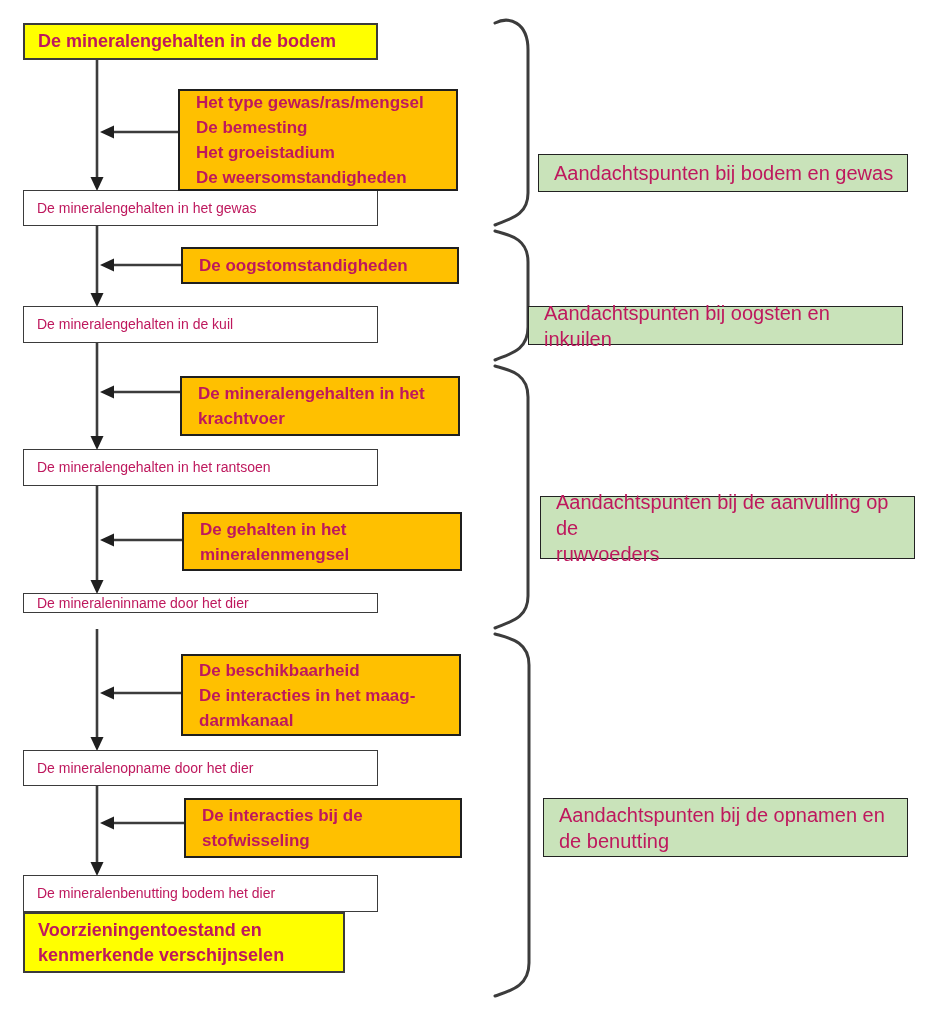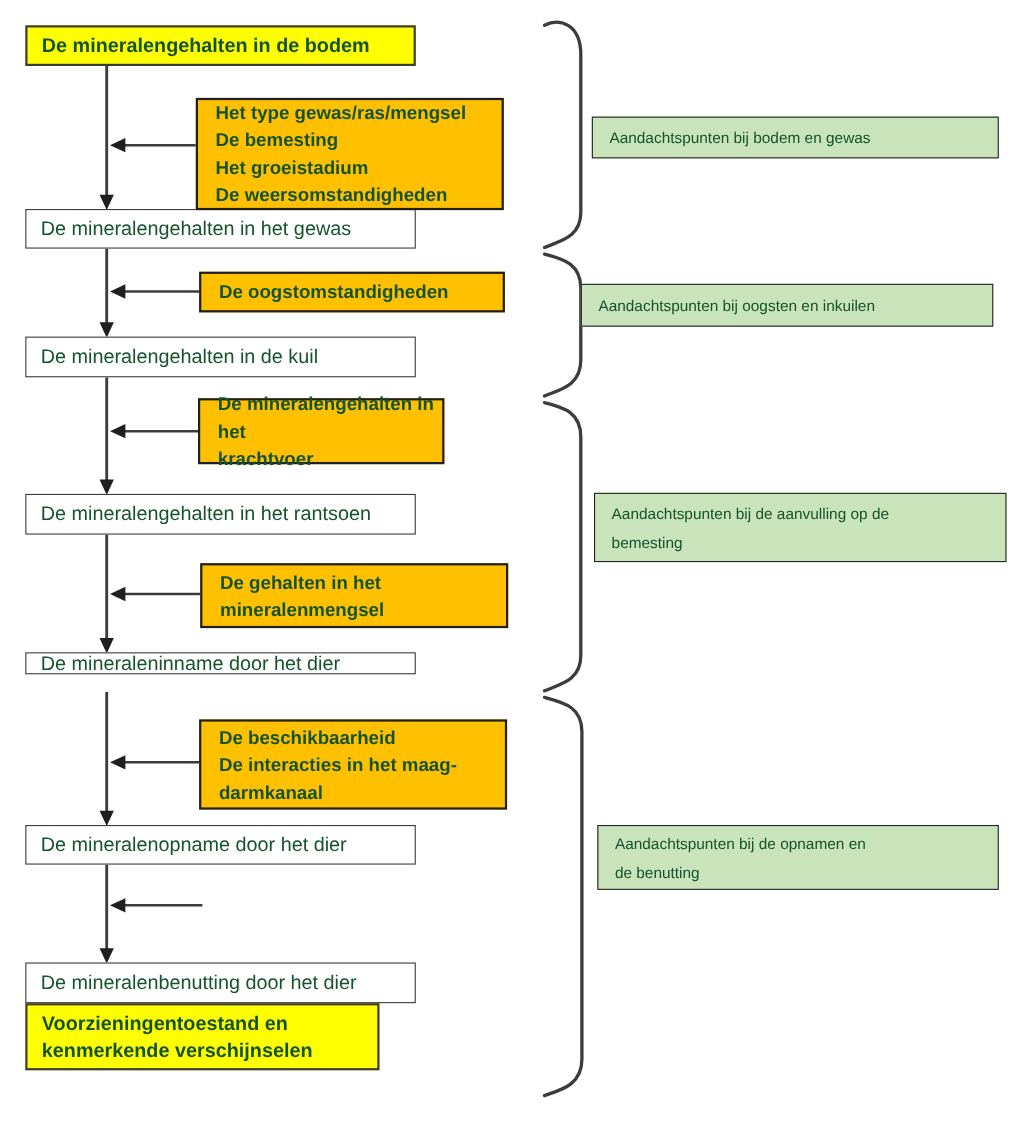--- a/index.html
+++ b/index.html
@@ -1,36 +1,36 @@
 <!DOCTYPE html>
 <html><head>
 <meta charset="utf-8">
 <style>
   html,body{margin:0;padding:0;background:#ffffff;}
   .canvas{
     position:relative;
     width:933px;height:1024px;
     background:#ffffff;
     font-family:"Liberation Sans","DejaVu Sans",sans-serif;
-    color:#14532d;
+    color:#be185d;
     overflow:hidden;
   }
   .layer{position:absolute;left:0;top:0;width:933px;height:1024px;}
   .box{
     position:absolute;
     box-sizing:border-box;
     display:flex;
     align-items:center;
     white-space:pre-line;
     z-index:2;
   }
   .node{
     background:#ffffff;
     border:1.6px solid #3b3b3b;
-    font-size:18px;
+    font-size:14px;
     line-height:23px;
     padding-left:13px;
     padding-right:6px;
   }
   .highlight{
     background:#ffff00;
     border:2px solid #3b3b3b;
     font-weight:bold;
     font-size:18px;
     line-height:25px;
@@ -42,24 +42,25 @@
     border:2px solid #1f1f1f;
     font-weight:bold;
     font-size:17px;
     line-height:25px;
     padding-left:16px;
     padding-right:6px;
   }
   .annotation{
     background:#c9e3ba;
     border:1.6px solid #222222;
-    font-size:14px;
+    font-size:20px;
     line-height:26px;
     padding-left:15px;
     padding-right:6px;
+    margin-top:48px;
   }
   svg line, svg path{stroke:#3c3c3c;}
   svg polygon{fill:#1f1f1f;stroke:none;}
 </style>
 </head>
 <body>
 
 <div class="canvas">
 
   <svg class="layer" viewBox="0 0 933 1024">
@@ -129,46 +130,48 @@
   <div class="box node" style="left:23px;top:190px;width:355px;height:36px">De mineralengehalten in het gewas</div>
 
   <div class="box node" style="left:23px;top:306px;width:355px;height:37px">De mineralengehalten in de kuil</div>
 
   <div class="box node" style="left:23px;top:449px;width:355px;height:37px">De mineralengehalten in het rantsoen</div>
 
   <div class="box node" style="left:23px;top:593px;width:355px;height:20px">De mineraleninname door het dier</div>
 
   <div class="box node" style="left:23px;top:750px;width:355px;height:36px">De mineralenopname door het dier</div>
 
-  <div class="box node" style="left:23px;top:875px;width:355px;height:37px">De mineralenbenutting door het dier</div>
+  <div class="box node" style="left:23px;top:875px;width:355px;height:37px">De mineralenbenutting bodem het dier</div>
 
   <div class="box highlight" style="left:23px;top:912px;width:322px;height:61px">Voorzieningentoestand en
 kenmerkende verschijnselen</div>
 
   <div class="box factor" style="left:178px;top:89px;width:280px;height:102px">Het type gewas/ras/mengsel
 De bemesting
 Het groeistadium
 De weersomstandigheden</div>
 
   <div class="box factor" style="left:181px;top:247px;width:278px;height:37px">De oogstomstandigheden</div>
 
-  <div class="box factor" style="left:180px;top:362px;width:224px;height:60px">De mineralengehalten in het
+  <div class="box factor" style="left:180px;top:376px;width:280px;height:60px">De mineralengehalten in het
 krachtvoer</div>
 
   <div class="box factor" style="left:182px;top:512px;width:280px;height:59px">De gehalten in het
 mineralenmengsel</div>
 
   <div class="box factor" style="left:181px;top:654px;width:280px;height:82px">De beschikbaarheid
 De interacties in het maag-
 darmkanaal</div>
 
+  <div class="box factor" style="left:184px;top:798px;width:278px;height:60px">De interacties bij de
+stofwisseling</div>
 
   <div class="box annotation" style="left:538px;top:106px;width:370px;height:38px">Aandachtspunten bij bodem en gewas</div>
 
   <div class="box annotation" style="left:528px;top:258px;width:375px;height:39px">Aandachtspunten bij oogsten en inkuilen</div>
 
   <div class="box annotation" style="left:540px;top:448px;width:375px;height:63px">Aandachtspunten bij de aanvulling op de
-bemesting</div>
+ruwvoeders</div>
 
   <div class="box annotation" style="left:543px;top:750px;width:365px;height:59px">Aandachtspunten bij de opnamen en
 de benutting</div>
 
 </div>
 
 </body></html>

